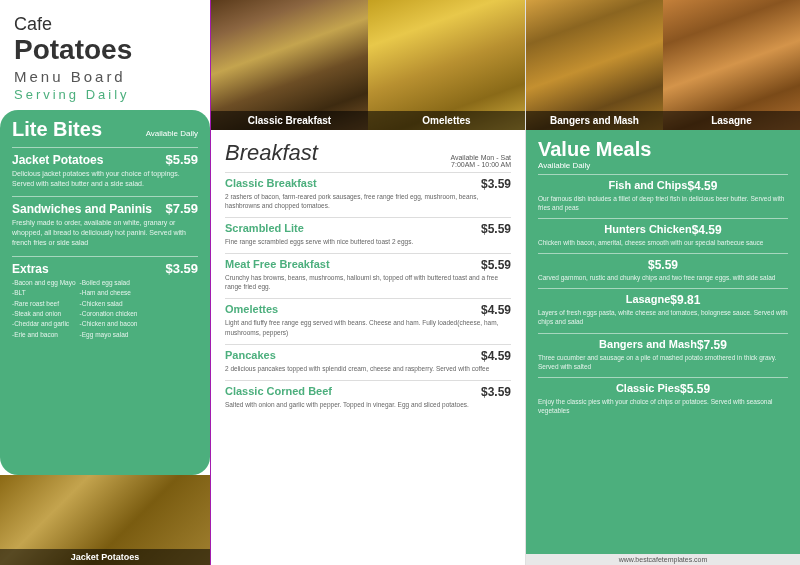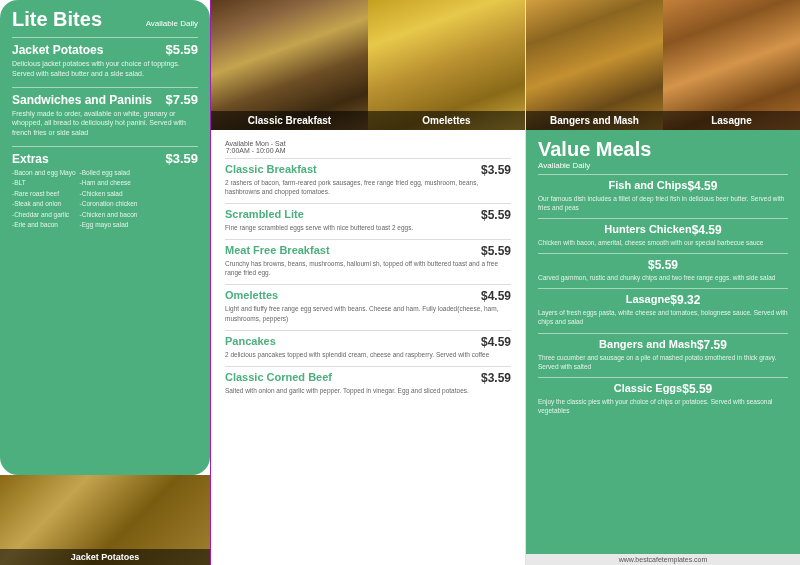--- a/index.html
+++ b/index.html
@@ -332,20 +332,26 @@
       font-size: 7px;
       color: #555;
     }
   </style>
 </head>
 <body>
 
 <div class="main-container">
 
   <div class="left-panel">
+    <div class="cafe-header">
+      <div class="cafe-title-cafe">Cafe</div>
+      <div class="cafe-title-potatoes">Potatoes</div>
+      <div class="cafe-title-menu">Menu Board</div>
+      <div class="cafe-title-serving">Serving Daily</div>
+    </div>
 
     <div class="lite-bites-section">
       <div class="lite-bites-header">
         <span class="section-title">Lite Bites</span>
         <span class="available-label">Available Daily</span>
       </div>
       <hr class="divider">
 
       <div class="menu-item">
         <div class="menu-item-header">
@@ -393,20 +399,21 @@
       <div class="food-photo photo-classic">
         <div class="food-photo-label">Classic Breakfast</div>
       </div>
       <div class="food-photo photo-omelettes">
         <div class="food-photo-label">Omelettes</div>
       </div>
     </div>
 
     <div class="breakfast-section">
       <div class="breakfast-header">
+        <span class="breakfast-title">Breakfast</span>
         <div class="time-label">
           <span>Available Mon - Sat</span><br>
           <span>7:00AM - 10:00 AM</span>
         </div>
       </div>
       <hr class="divider-mid">
 
       <div class="menu-item-mid">
         <div class="item-name-mid">
           <span>Classic Breakfast</span>
@@ -501,38 +508,38 @@
         <div class="item-name-right">
           <span class="item-price-right">$5.59</span>
         </div>
         <div class="item-desc-right">Carved gammon, rustic and chunky chips and two free range eggs. with side salad</div>
       </div>
       <hr class="divider">
 
       <div class="menu-item-right">
         <div class="item-name-right">
           <span>Lasagne</span>
-          <span class="item-price-right">$9.32</span>
+          <span class="item-price-right">$9.81</span>
         </div>
         <div class="item-desc-right">Layers of fresh eggs pasta, white cheese and tomatoes, bolognese sauce. Served with chips and salad</div>
       </div>
       <hr class="divider">
 
       <div class="menu-item-right">
         <div class="item-name-right">
           <span>Bangers and Mash</span>
           <span class="item-price-right">$7.59</span>
         </div>
         <div class="item-desc-right">Three cucumber and sausage on a pile of mashed potato smothered in thick gravy. Served with salted</div>
       </div>
       <hr class="divider">
 
       <div class="menu-item-right">
         <div class="item-name-right">
-          <span>Classic Eggs</span>
+          <span>Classic Pies</span>
           <span class="item-price-right">$5.59</span>
         </div>
         <div class="item-desc-right">Enjoy the classic pies with your choice of chips or potatoes. Served with seasonal vegetables</div>
       </div>
     </div>
 
     <div class="website-bar">
       <span>www.bestcafetemplates.com</span>
     </div>
   </div>

